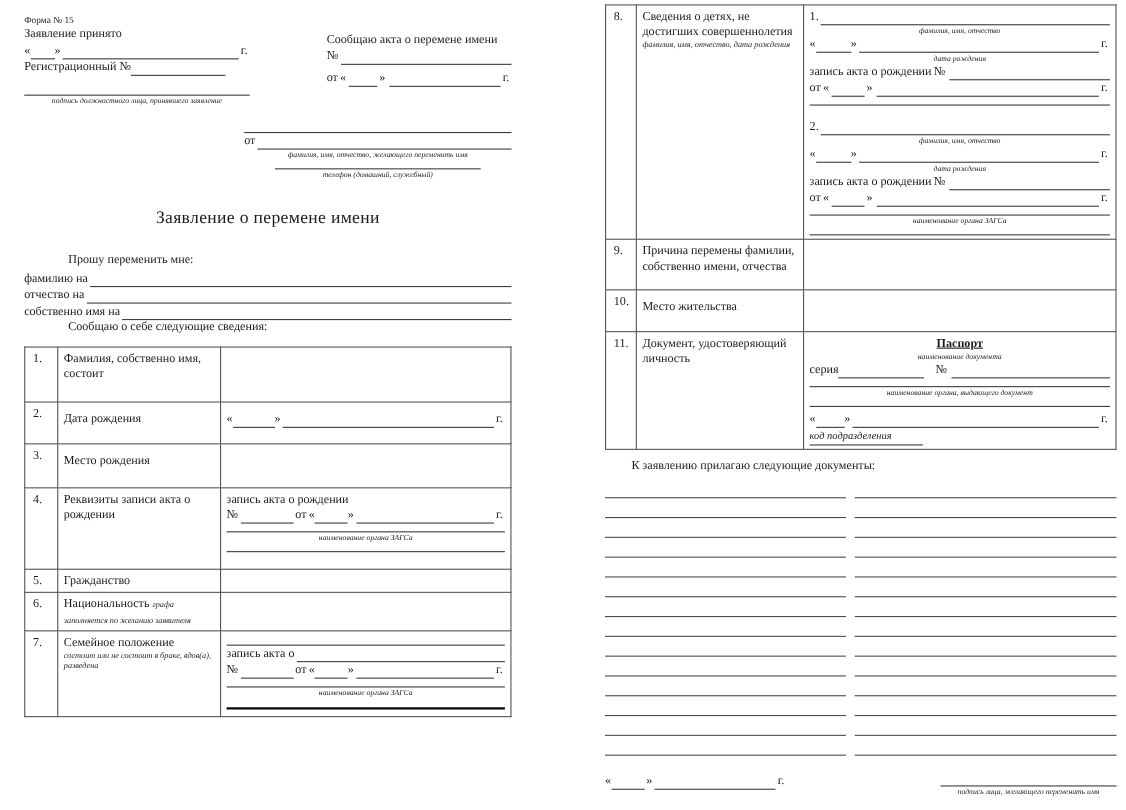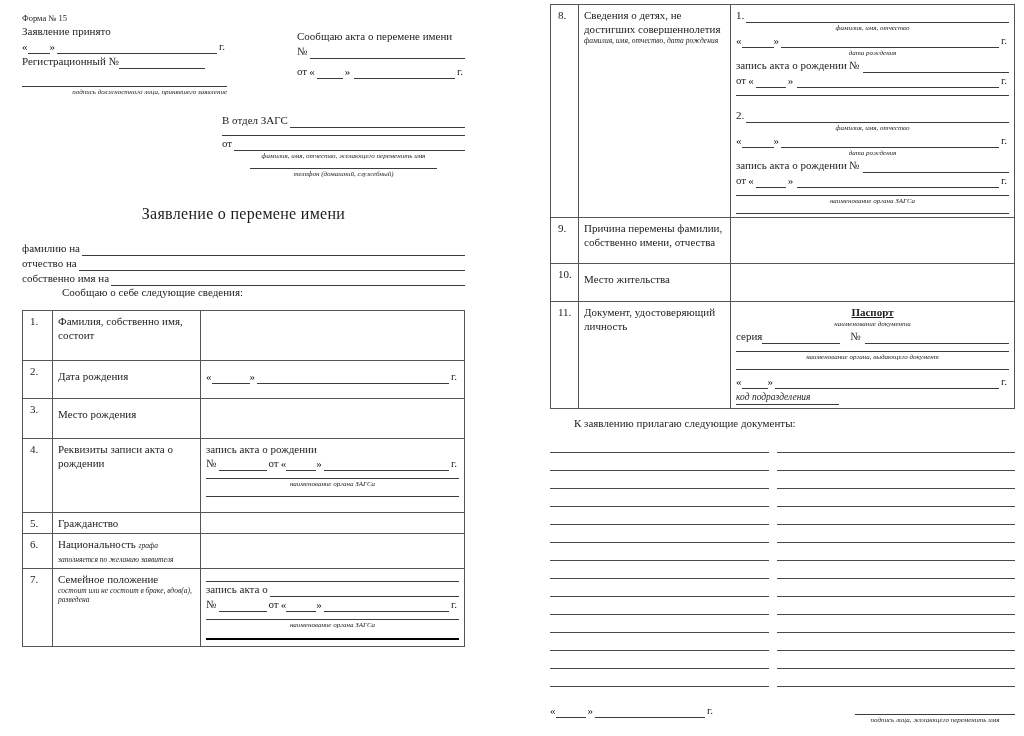--- a/index.html
+++ b/index.html
@@ -7,21 +7,21 @@
   body { font-family:"Liberation Serif","DejaVu Serif",serif; font-size:11px; color:#1c1c1c; position:relative; }
   .col-left  { position:absolute; left:22px;  top:12px; width:443px; }
   .col-right { position:absolute; left:550px; top:4px;  width:465px; }
 
   .fl   { display:flex; align-items:flex-end; line-height:15px; }
   .u    { display:inline-block; border-bottom:1px solid #3c3c3c; height:13px; }
   .grow { flex:1 1 auto; border-bottom:1px solid #3c3c3c; height:13px; margin-left:2px; }
   .hrline { border-bottom:1px solid #3c3c3c; height:8px; }
   .thick  { border-bottom:2px solid #000; height:6px; margin-top:4px; }
   .cap  { font-style:italic; font-size:7px; line-height:10px; text-align:center; color:#222; }
-  .cap-left { text-align:right;font-style:italic; }
+  .cap-left { text-align:center;font-style:italic; }
   .sp   { padding:0 2px; }
 
   .hdr { display:flex; }
   .hdr-left  { width:205px; line-height:15px; }
   .hdr-right { width:168px; margin-left:auto; margin-top:17px; line-height:15px; }
   .small { font-size:8.5px; line-height:12px; }
 
   .zags { margin-left:200px; margin-top:16px; width:243px; line-height:14px; }
 
   .title { font-weight:normal; font-size:16px; text-align:center; margin-top:26px; letter-spacing:.3px; }
@@ -90,37 +90,34 @@
           <span class="sp">«</span>
           <span class="u" style="width:26px"></span>
           <span class="sp">»</span>
           <span class="grow"></span>
           <span class="sp">г.</span>
       </div>
     </div>
   </div>
 
   <div class="zags">
-    <div class="fl">
-      <span>В отдел ЗАГС</span>
-        <span class="grow"></span>
-    </div>
     <div class="hrline"></div>
     <div class="fl">
       <span>от</span>
         <span class="grow"></span>
     </div>
     <div class="cap">фамилия, имя, отчество, желающего переменить имя</div>
     <div class="hrline" style="margin:0 28px"></div>
     <div class="cap">телефон (домашний, служебный)</div>
   </div>
 
   <div class="title">Заявление о перемене имени</div>
 
   <div class="request">
+    <div class="indent">Прошу переменить мне:</div>
     <div class="fl">
       <span>фамилию на</span>
         <span class="grow"></span>
     </div>
     <div class="fl">
       <span>отчество на</span>
         <span class="grow"></span>
     </div>
     <div class="fl">
       <span>собственно имя на</span>

